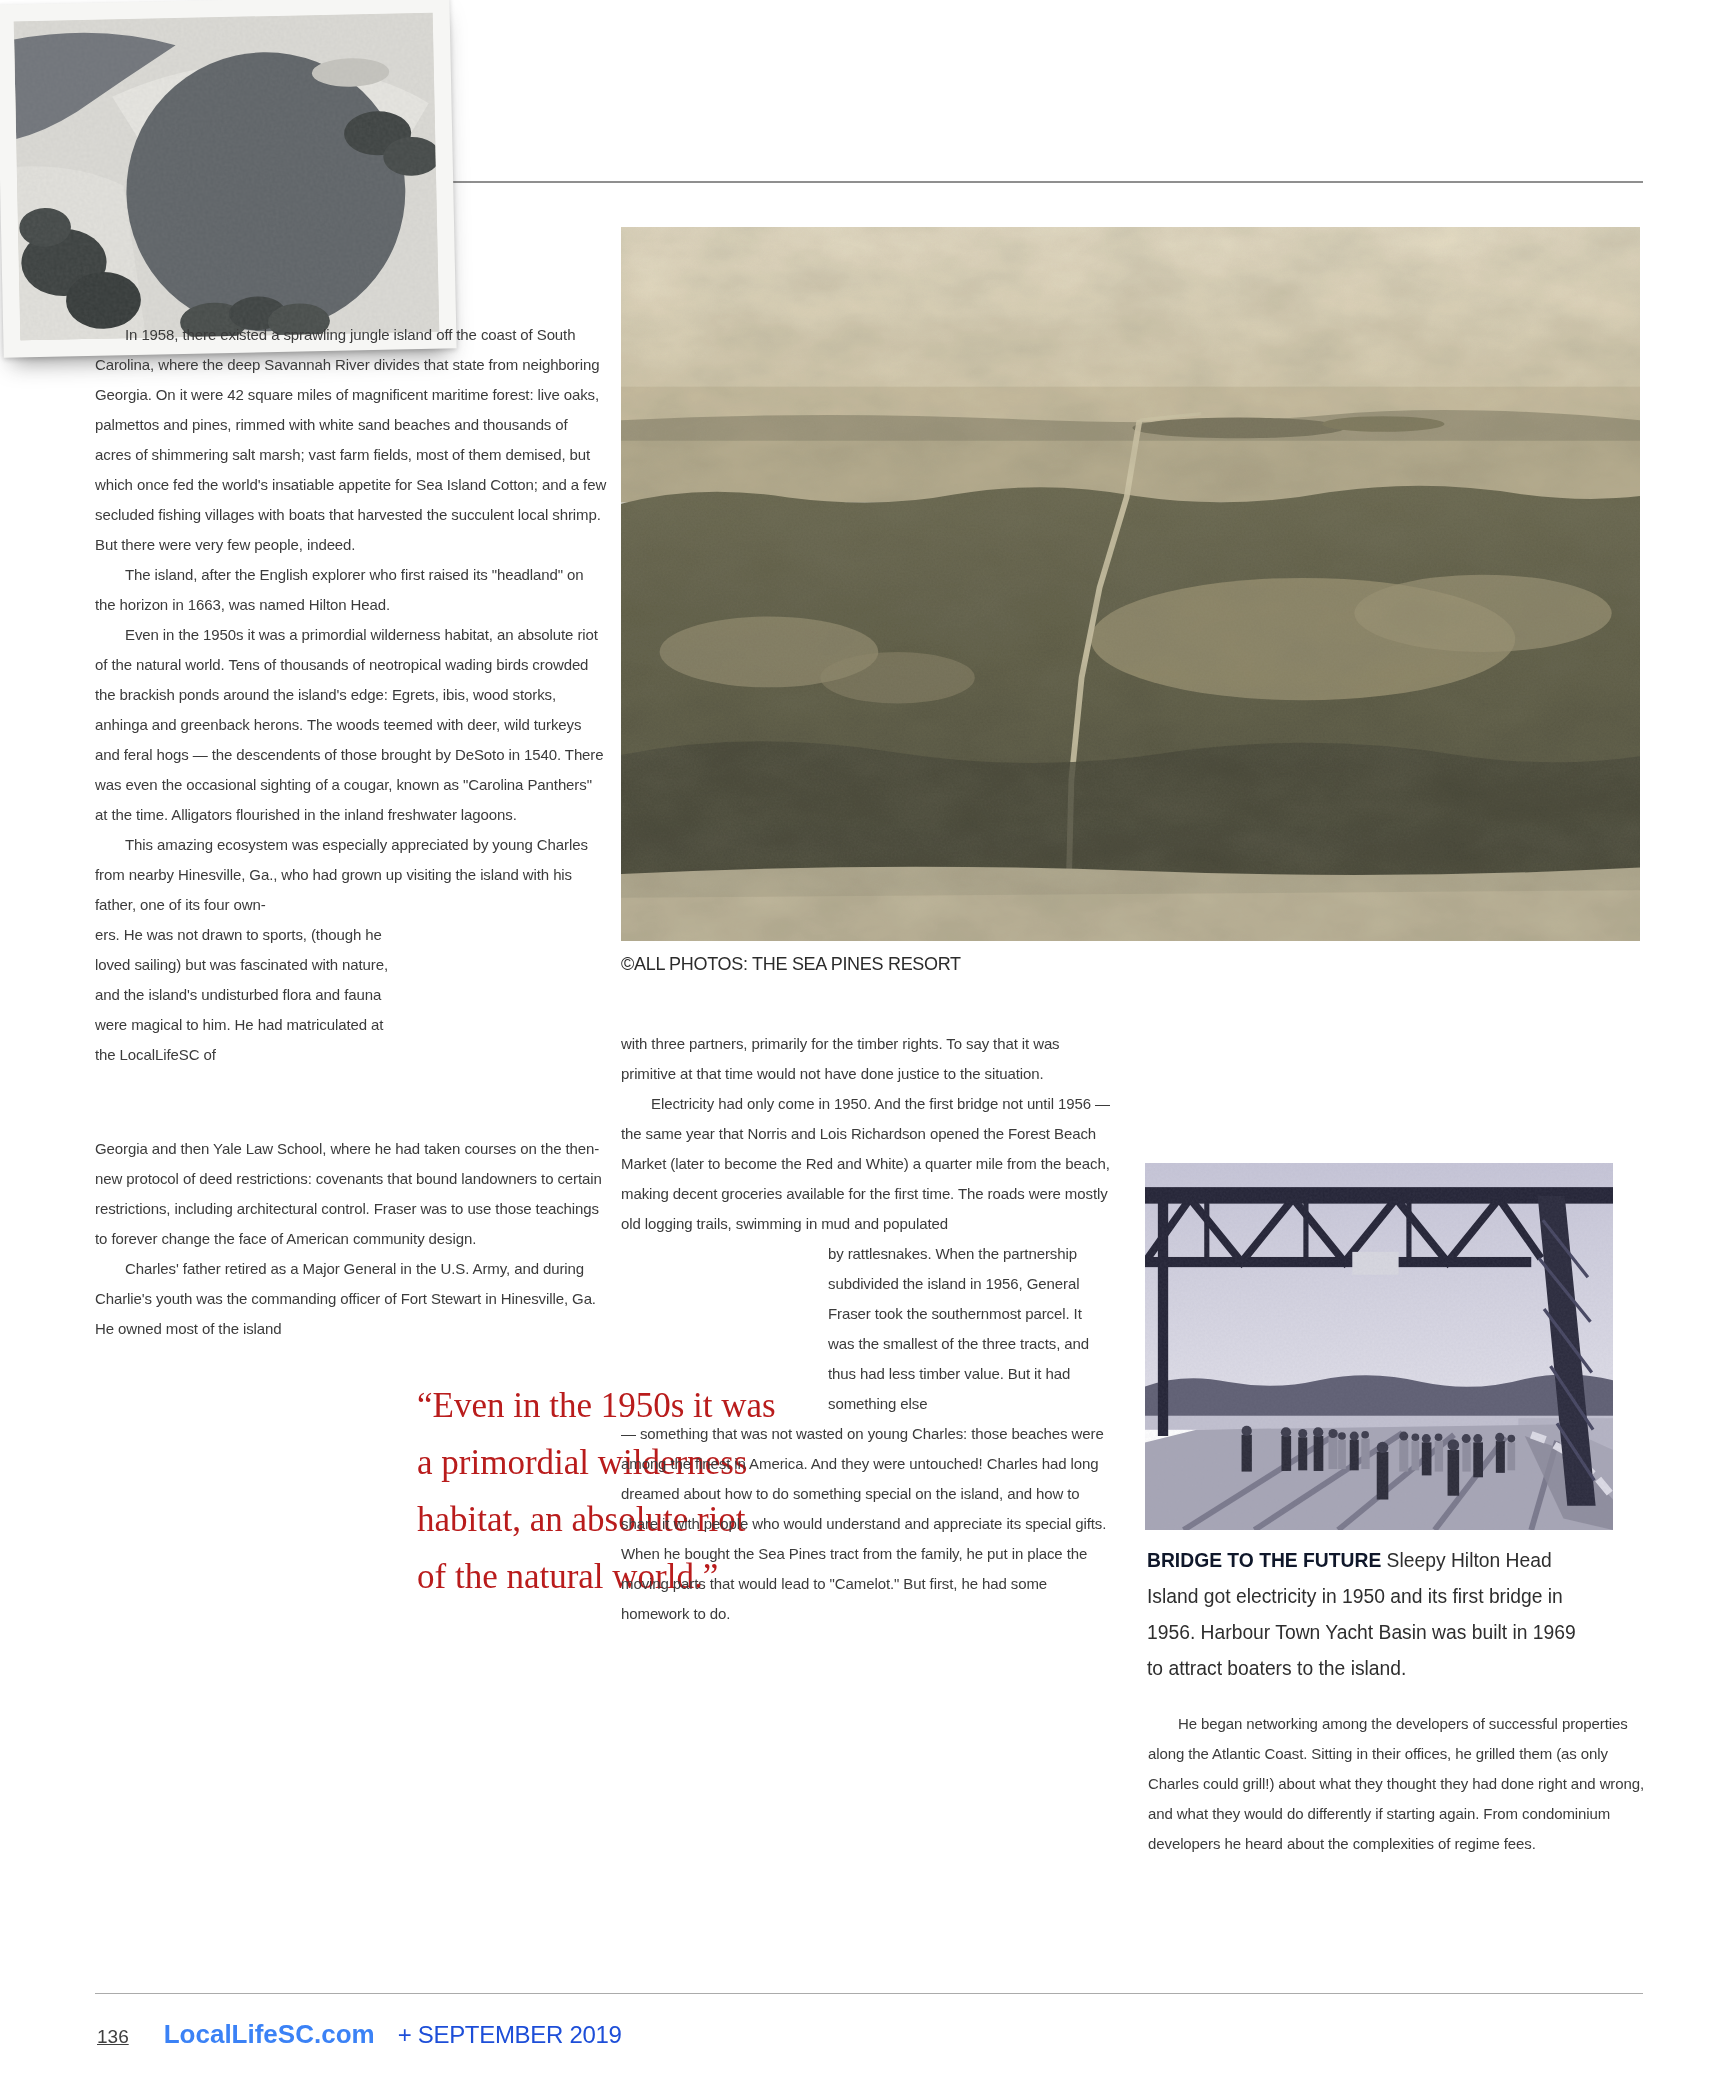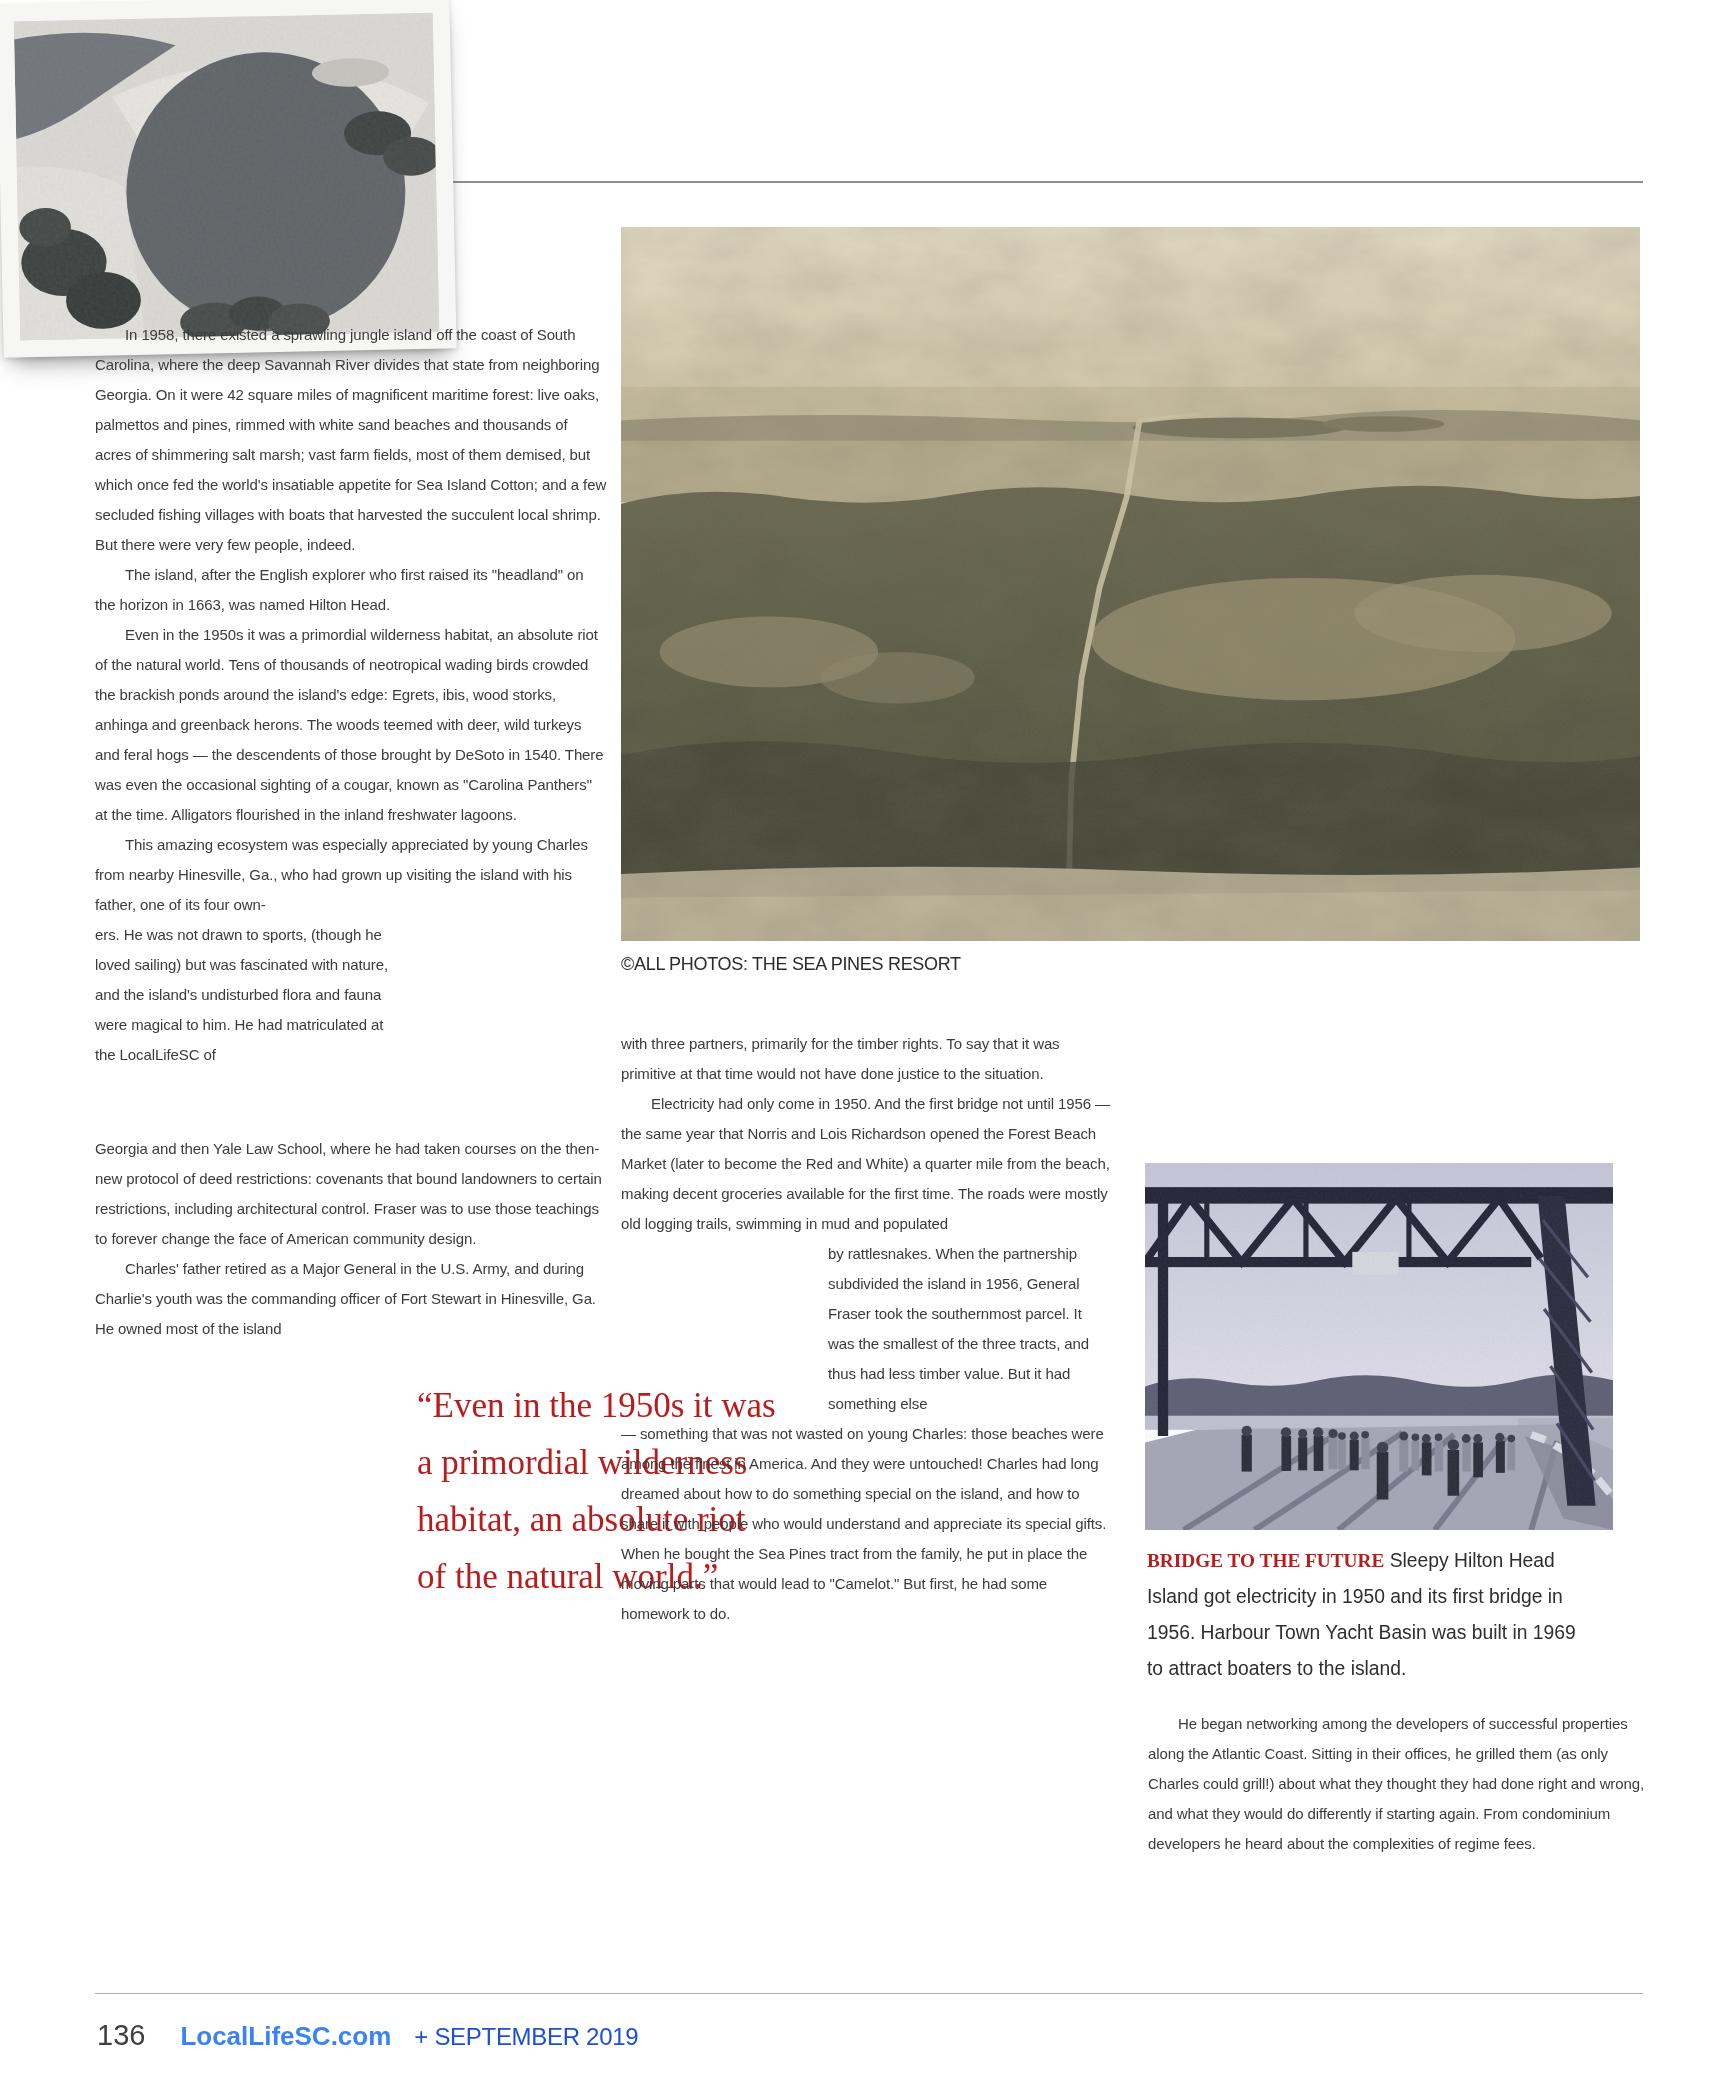--- a/index.html
+++ b/index.html
@@ -36,26 +36,26 @@
       font-family:"Liberation Serif",serif;font-size:35px;
       line-height:57px;color:#b91c1c;white-space:pre-line;}
 
   
   .credit{position:absolute;left:621px;top:954px;font-size:18px;color:#2b2b2b;
       letter-spacing:-0.3px;}
 
   
   .caption{position:absolute;left:1147px;top:1543px;width:435px;font-size:19.3px;
       line-height:36px;color:#2e2e2e;}
-  .caption b{color:#b91c1c;font-family:Liberation Serif, serif;}
+  .caption b{color:#0f172a;}
 
   
   .foot-rule{position:absolute;left:95px;top:1993px;width:1548px;height:1.3px;background:#ababab;}
   .footer{position:absolute;left:97px;top:2019px;display:flex;align-items:baseline;}
-  .foot-num{font-size:29px;color:#3f3f3f;margin-right:35px;}
+  .foot-num{font-size:19px;color:#3f3f3f;margin-right:35px;text-decoration:underline;}
   .foot-site{font-size:26px;font-weight:bold;color:#3b82f6;}
   .foot-issue{font-size:24px;color:#1d4ed8;margin-left:23px;letter-spacing:-0.3px;}
 
   
   .ph{position:absolute;overflow:hidden;}
   .ph svg{display:block;width:100%;height:100%;}
   #main-photo{left:621px;top:227px;width:1019px;height:714px;z-index:1;}
   #inset-photo{left:1150px;top:797px;width:453px;height:353px;z-index:3;
       background:#f6f6f4;padding:16.7px;box-sizing:border-box;transform:rotate(-1.2deg);
       box-shadow:0 14px 22px -9px rgba(50,50,50,.5),0 1.9px 5.1px rgba(0,0,0,.18);}

